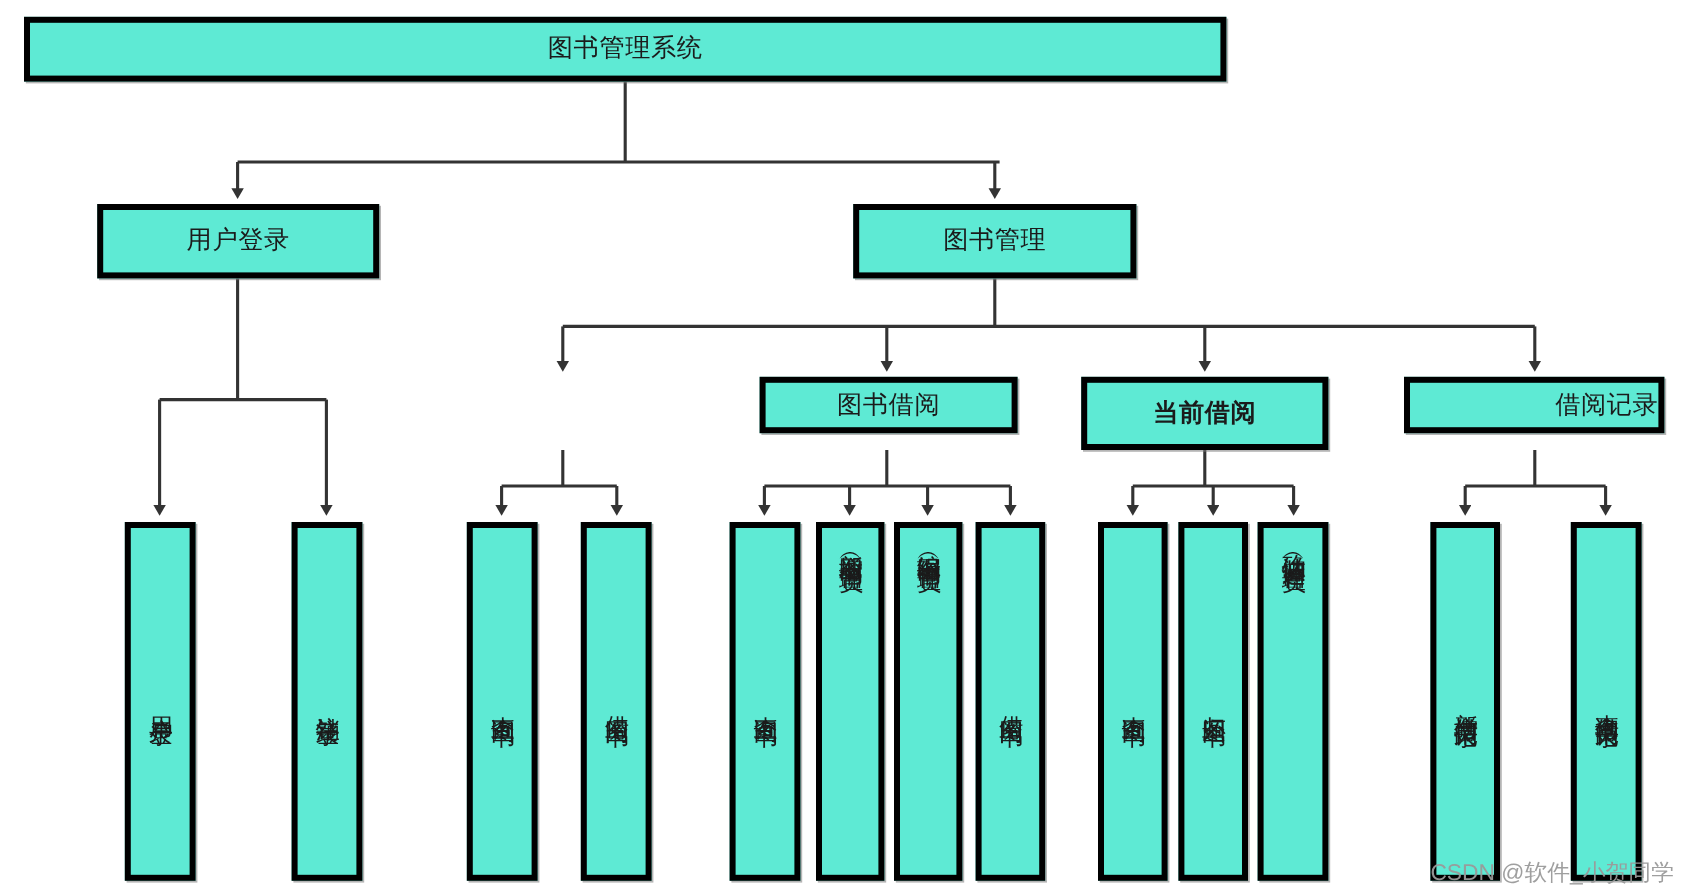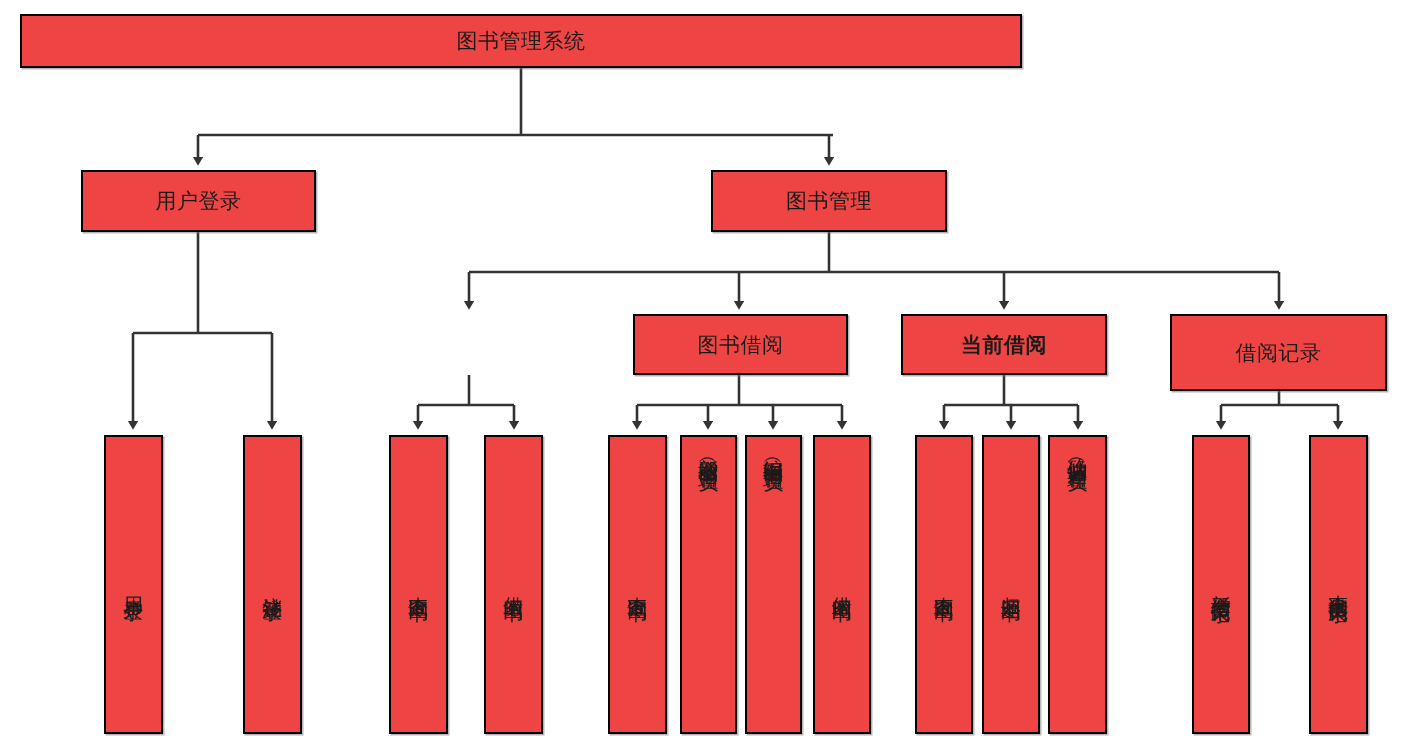--- a/index.html
+++ b/index.html
@@ -21,22 +21,22 @@
     position: absolute;
     left: 0;
     top: 0;
     width: 1405px;
     height: 747px;
     pointer-events: none;
   }
   .node {
     position: absolute;
     box-sizing: border-box;
-    background: #ef4444;
-    border: 2px solid #000000;
+    background: #5eead4;
+    border: 5px solid #000000;
     box-shadow: 1.5px 1.5px 0 rgba(120,120,120,0.55);
     display: flex;
     align-items: center;
     justify-content: center;
     color: #1b1b1b;
     z-index: 2;
   }
   .node.horiz {
     font-size: 21px;
     letter-spacing: 0.5px;
@@ -123,27 +123,27 @@
     <span>图书管理系统</span>
   </div>
 
   <div class="node horiz" style="left:81px; top:170px; width:235px; height:62px;">
     <span>用户登录</span>
   </div>
   <div class="node horiz" style="left:711px; top:170px; width:236px; height:62px;">
     <span>图书管理</span>
   </div>
 
-  <div class="node horiz" style="left:633px; top:314px; width:215px; height:61px;">
+  <div class="node horiz" style="left:633px; top:314px; width:215px; height:47px;">
     <span>图书借阅</span>
   </div>
   <div class="node horiz" style="left:901px; top:314px; width:206px; height:61px;font-weight:bold;">
     <span>当前借阅</span>
   </div>
-  <div class="node horiz" style="left:1170px; top:314px; width:217px; height:77px;">
+  <div class="node horiz" style="left:1170px; top:314px; width:217px; height:47px;justify-content:flex-end;">
     <span>借阅记录</span>
   </div>
 
   <div class="node vert" style="left:104px; top:435px; width:59px; height:299px;">
     <span>用户登录</span>
   </div>
   <div class="node vert" style="left:243px; top:435px; width:59px; height:299px;">
     <span>注销登录</span>
   </div>
 
@@ -177,14 +177,15 @@
     <span>确认归还（管理员）</span>
   </div>
 
   <div class="node vert" style="left:1192px; top:435px; width:58px; height:299px;">
     <span>新增借阅记录</span>
   </div>
   <div class="node vert" style="left:1309px; top:435px; width:59px; height:299px;">
     <span>查询借阅记录</span>
   </div>
 
+  <div class="watermark" style="left:1192px; top:714px;">CSDN @软件_小贺同学</div>
 
 </div>
 
 </body></html>

